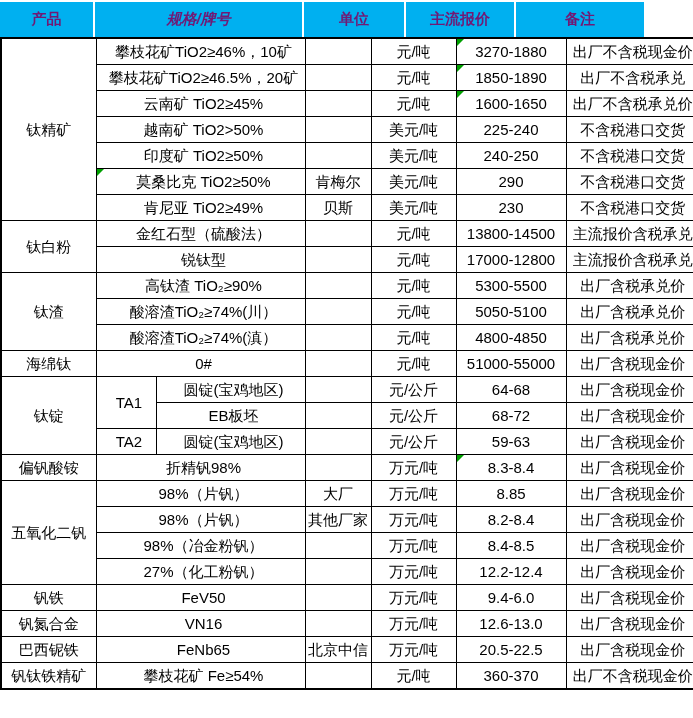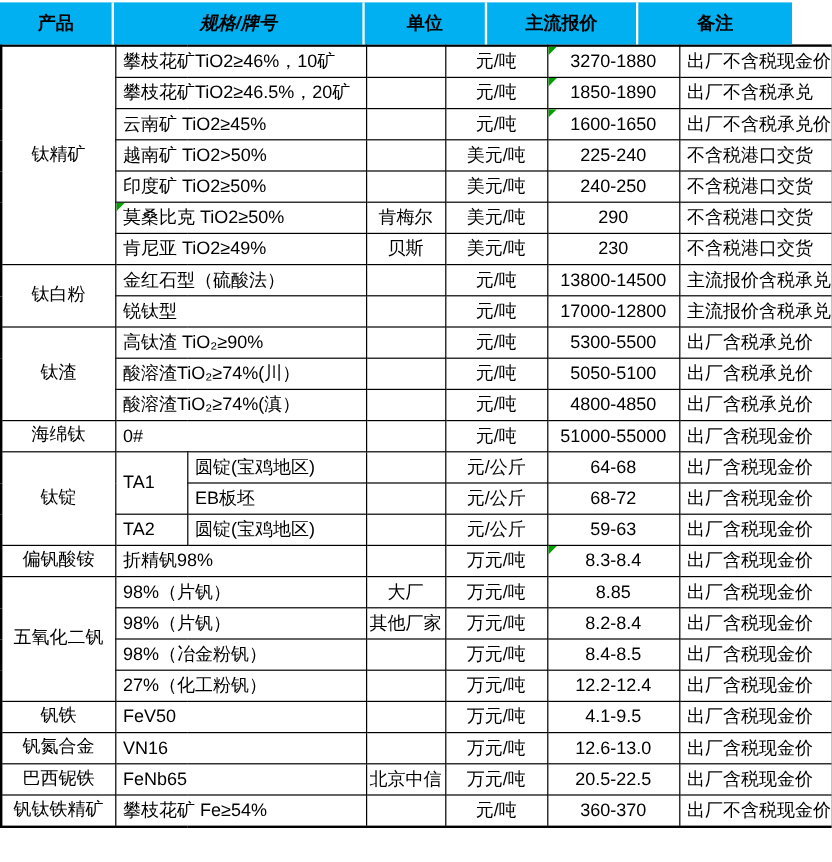--- a/index.html
+++ b/index.html
@@ -1,32 +1,32 @@
 <!DOCTYPE html>
 <html style="--header-bg: #00B0F0; --flag-green: #00A000;"><head>
 <meta charset="utf-8">
 <style>
   html,body{margin:0;padding:0;background:#fff;}
   body{width:693px;height:718px;font-family:"Liberation Sans","DejaVu Sans",sans-serif;color:#000;overflow:hidden;}
   .wrap{width:693px;}
   
   .hdr{display:flex;height:37px;border-top:2px solid #fff;box-sizing:border-box;}
-  .hdr .hcell{background:var(--header-bg,#00B0F0);color:#000000;font-weight:bold;font-size:15px;
+  .hdr .hcell{background:var(--header-bg,#00B0F0);color:#701a75;font-weight:bold;font-size:15px;
     display:flex;align-items:center;justify-content:center;box-sizing:border-box;
     border-right:2px solid #fff;height:35px;}
   .hdr .hcell:last-child{border-right:none;text-align:center;}
   .w-product{width:95px;} .w-spec2{width:209px;font-style:italic;} .w-mfr{width:66px;}
-  .w-unit{width:102px;} .w-price{width:126px;} .w-note{width:128px;}
+  .w-unit{width:102px;} .w-price{width:110px;} .w-note{width:128px;}
   
   table{border-collapse:collapse;table-layout:fixed;width:693px;border:2px solid #000;}
   td{border:1px solid #000;height:25px;padding:0;font-size:15px;line-height:25px;
      overflow:hidden;white-space:nowrap;box-sizing:border-box;vertical-align:middle;position:relative;}
   td.c{text-align:center;}
-  td.l{text-align:left;padding-left:6px;}
-  td.product{text-align:center;font-family:Liberation Mono, monospace;}
+  td.l{text-align:center;padding-left:6px;}
+  td.product{text-align:center;}
   .flag{position:absolute;left:0;top:0;width:0;height:0;
         border-top:7px solid var(--flag-green,#00A000);border-right:7px solid transparent;}
 </style>
 </head>
 <body>
 
 <div class="wrap">
 
   <div class="hdr">
     <div class="hcell w-product">产品</div>
@@ -209,21 +209,21 @@
         <td class="c">万元/吨</td>
         <td class="c">12.2-12.4</td>
         <td class="l">出厂含税现金价</td>
       </tr>
 
       <tr>
         <td class="product">钒铁</td>
         <td class="l" colspan="2">FeV50</td>
         <td class="c"></td>
         <td class="c">万元/吨</td>
-        <td class="c">4.1-9.5</td>
+        <td class="c">9.4-6.0</td>
         <td class="l">出厂含税现金价</td>
       </tr>
 
       <tr>
         <td class="product">钒氮合金</td>
         <td class="l" colspan="2">VN16</td>
         <td class="c"></td>
         <td class="c">万元/吨</td>
         <td class="c">12.6-13.0</td>
         <td class="l">出厂含税现金价</td>

